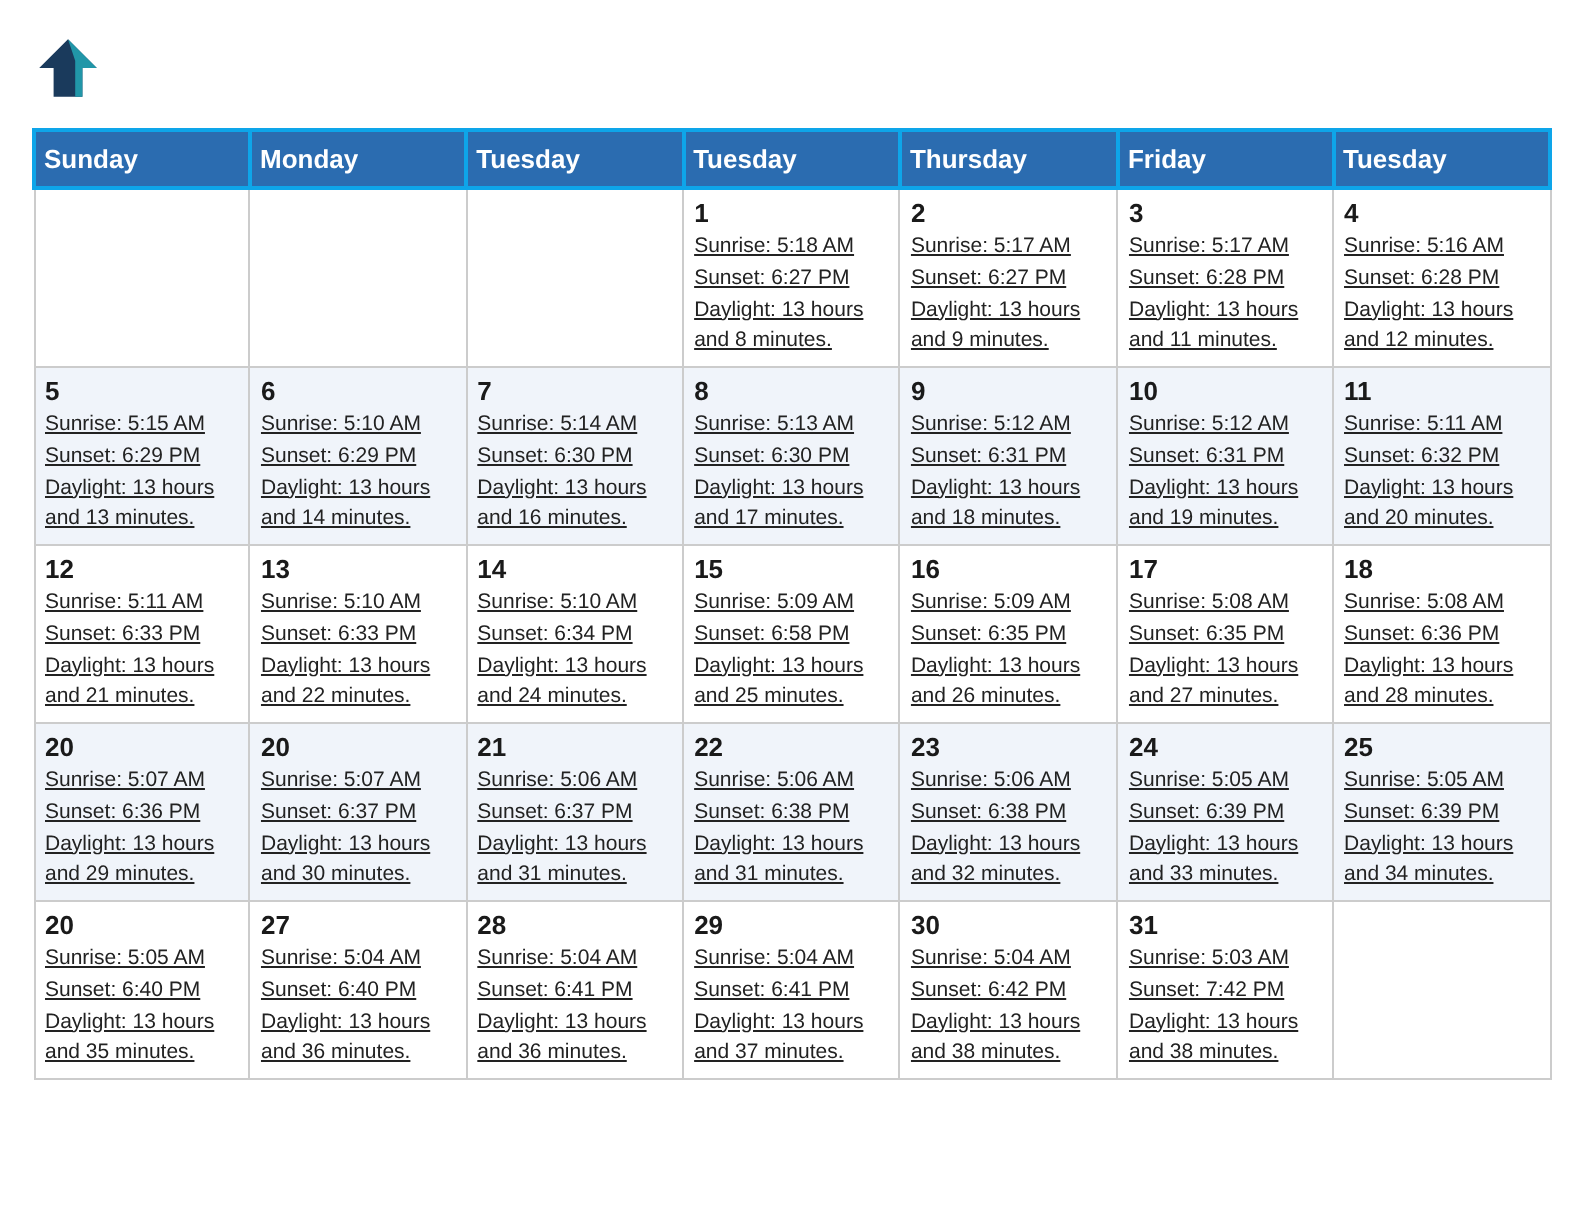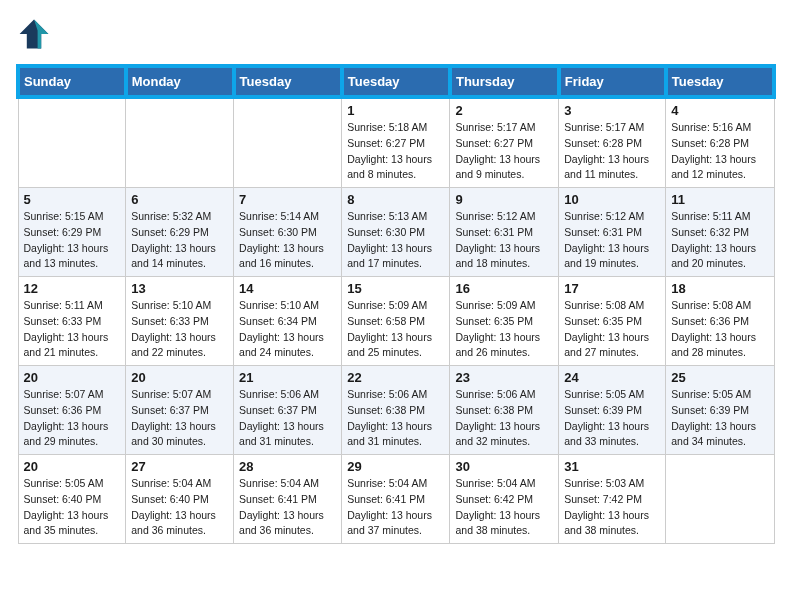--- a/index.html
+++ b/index.html
@@ -51,21 +51,21 @@
       border-collapse: collapse;
       border: 1px solid #ccc;
     }
     .calendar th {
       background-color: #2b6cb0;
       color: #fff;
       font-size: 13px;
       font-weight: bold;
       padding: 6px 4px;
       text-align: left;
-      border: 4px solid #0ea5e9;
+      border: 2px solid #0ea5e9;
     }
     .calendar td {
       vertical-align: top;
       border: 1px solid #ccc;
       padding: 4px 5px;
       font-size: 11px;
       color: #333;
       width: 113px;
       min-height: 80px;
     }
@@ -82,20 +82,21 @@
       font-size: 13px;
       font-weight: bold;
       color: #1a1a1a;
       display: block;
       margin-bottom: 2px;
     }
     .day-info {
       font-size: 10.5px;
       line-height: 1.5;
       color: #222;
+      text-decoration: underline;
     }
   </style>
 </head>
 <body>
 
 <div class="header">
   <div class="logo">
     <svg class="logo-icon" viewBox="0 0 40 40" xmlns="http://www.w3.org/2000/svg">
       <polygon points="20,4 36,20 28,20 28,36 12,36 12,20 4,20" fill="#1a3a5c"></polygon>
       <polygon points="20,4 36,20 28,20 28,36 24,36 24,16 20,4" fill="#2196a8"></polygon>
@@ -160,21 +161,21 @@
       <tr>
         <td>
           <span class="day-num">5</span>
           <div class="day-info">Sunrise: 5:15 AM
 Sunset: 6:29 PM
 Daylight: 13 hours
 and 13 minutes.</div>
         </td>
         <td>
           <span class="day-num">6</span>
-          <div class="day-info">Sunrise: 5:32 AM
+          <div class="day-info">Sunrise: 5:10 AM
 Sunset: 6:29 PM
 Daylight: 13 hours
 and 14 minutes.</div>
         </td>
         <td>
           <span class="day-num">7</span>
           <div class="day-info">Sunrise: 5:14 AM
 Sunset: 6:30 PM
 Daylight: 13 hours
 and 16 minutes.</div>

